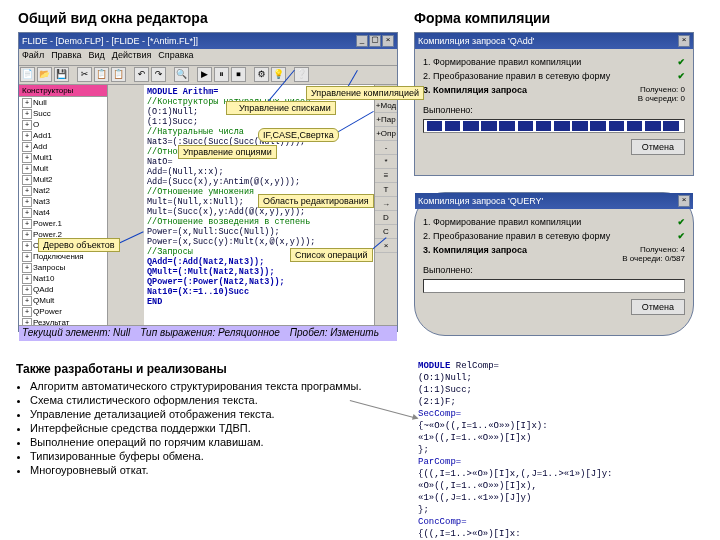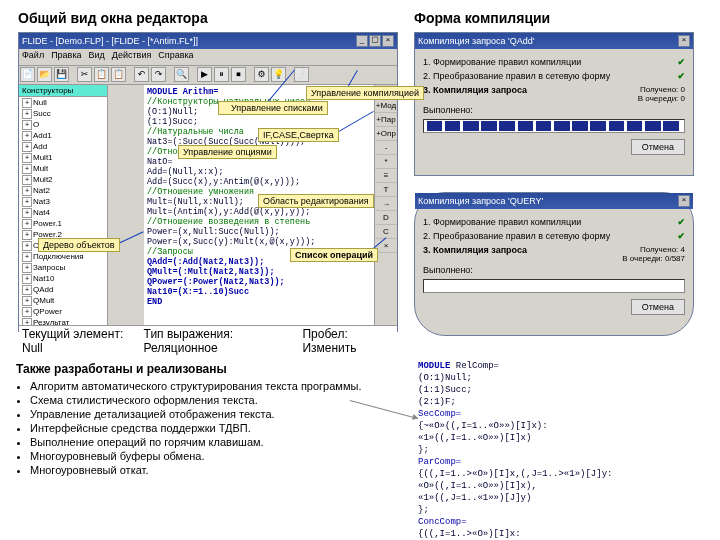--- a/index.html
+++ b/index.html
@@ -71,21 +71,21 @@
     height: calc(100% - 14px - 14px - 17px - 13px);
   }
   .tree-pane {
     width: 88px;
     background:#fff;
     border-right:1px solid #9a9a9a;
     font-size:8px;
     overflow:hidden;
   }
   .tree-pane .tab {
-    background:#5eead4;
+    background:#ec4899;
     border-bottom:1px solid #9a9a9a;
     padding:1px 3px;
     font-size:8px;
   }
   .tree-pane .node {
     padding: 1px 0 1px 14px;
     white-space:nowrap;
     position:relative;
   }
   .tree-pane .node::before{
@@ -109,22 +109,22 @@
   .code-pane .cm { color:#070;}
   .opbar {
     width:22px;
     background:#d6d3cc;
     border-left:1px solid #9a9a9a;
     font-size:8px;
     text-align:center;
   }
   .opbar div { padding:2px 0; border-bottom:1px solid #bbb;}
   .statusbar {
-    height:13px; background:#ffffff; border-top:1px solid #9a9a9a;
-    font-size:12px; padding:1px 3px; display:flex; gap:10px;
+    height:13px; background:#c4b5fd; border-top:1px solid #9a9a9a;
+    font-size:10px; padding:1px 3px; display:flex; gap:10px;font-style:italic;
   }
   
   .callout {
     position:absolute;
     background:#fff4b0;
     border:1px solid #a6a040;
     font-size:9px;
     padding:1px 4px;
     white-space:nowrap;
     z-index:5;
@@ -271,21 +271,21 @@
           <div>(O:1)Null;</div>
           <div>(1:1)Succ;</div>
           <div class="cm">//Натуральные числа</div>
           <div>Nat3=(:Succ(Succ(Succ(Null))));</div>
           <div class="cm">//Отношение сложения</div>
           <div>NatO=</div>
           <div>Add=(Null,x:x);</div>
           <div>Add=(Succ(x),y:Antim(@(x,y)));</div>
           <div class="cm">//Отношение умножения</div>
           <div>Mult=(Null,x:Null);</div>
-          <div>Mult=(Antim(x),y:Add(@(x,y),y));</div>
+          <div>Mult=(Succ(x),y:Add(@(x,y),y));</div>
           <div class="cm">//Отношение возведения в степень</div>
           <div>Power=(x,Null:Succ(Null));</div>
           <div>Power=(x,Succ(y):Mult(x,@(x,y)));</div>
           <div class="cm">//Запросы</div>
           <div class="kw">QAdd=(:Add(Nat2,Nat3));</div>
           <div class="kw">QMult=(:Mult(Nat2,Nat3));</div>
           <div class="kw">QPower=(:Power(Nat2,Nat3));</div>
           <div class="kw">Nat10=(X:=1..10)Succ</div>
           <div class="kw">END</div>
         </div>
@@ -306,25 +306,25 @@
     </div>
     <div class="statusbar" id="statusbar">
         <span>Текущий элемент: Null</span>
         <span>Тип выражения: Реляционное</span>
         <span>Пробел: Изменить</span>
       </div>
   </div>
 
   <div class="callout" style="left:38px; top:238px;">Дерево объектов</div>
   <div class="callout" style="left:150px; top:145px;margin-left:28px;">Управление опциями</div>
-  <div class="callout" style="left:218px; top:101px;padding-left:12px;">Управление списками</div>
+  <div class="callout" style="left:226px; top:101px;padding-left:12px;">Управление списками</div>
   <div class="callout" style="left:306px; top:86px;">Управление компиляцией</div>
-  <div class="callout" style="left:258px; top:128px;">IF,CASE,Свертка</div>
+  <div class="callout" style="left:258px; top:128px;border-radius:6px;">IF,CASE,Свертка</div>
   <div class="callout" style="left:258px; top:194px;">Область редактирования</div>
-  <div class="callout" style="left:290px; top:248px;font-weight:bold;">Список операций</div>
+  <div class="callout" style="left:290px; top:248px;">Список операций</div>
 
   <div class="arrow-line" style="left:116px; top:244px; width:30px; transform:rotate(-25deg);"></div>
   <div class="arrow-line" style="left:262px; top:108px; width:50px; transform:rotate(-50deg);"></div>
   <div class="arrow-line" style="left:342px; top:96px; width:30px; transform:rotate(-60deg);"></div>
   <div class="arrow-line" style="left:330px; top:136px; width:50px; transform:rotate(-30deg);"></div>
   <div class="arrow-line" style="left:366px; top:254px; width:26px; transform:rotate(-40deg);"></div>
 
   <div class="dlg" style="left:414px; top:32px;">
     <div class="titlebar">
       <span>Компиляция запроса 'QAdd'</span>
@@ -393,21 +393,21 @@
   </div>
 
   <div class="bullets">
     <div class="title">Также разработаны и реализованы</div>
     <ul id="bulletlist">
         <li>Алгоритм автоматического структурирования текста программы.</li>
         <li>Схема стилистического оформления текста.</li>
         <li>Управление детализацией отображения текста.</li>
         <li>Интерфейсные средства поддержки ТДВП.</li>
         <li>Выполнение операций по горячим клавишам.</li>
-        <li>Многоуровневый буферы обмена.</li>
+        <li>Типизированные буферы обмена.</li>
         <li>Многоуровневый откат.</li>
       </ul>
   </div>
 
   <div class="diag-arrow"></div>
 
   <div class="codeblock" id="codeblock">
       <div><span class="kw">MODULE</span> RelComp=</div>
       <div> (O:1)Null;</div>
       <div> (1:1)Succ;</div>

